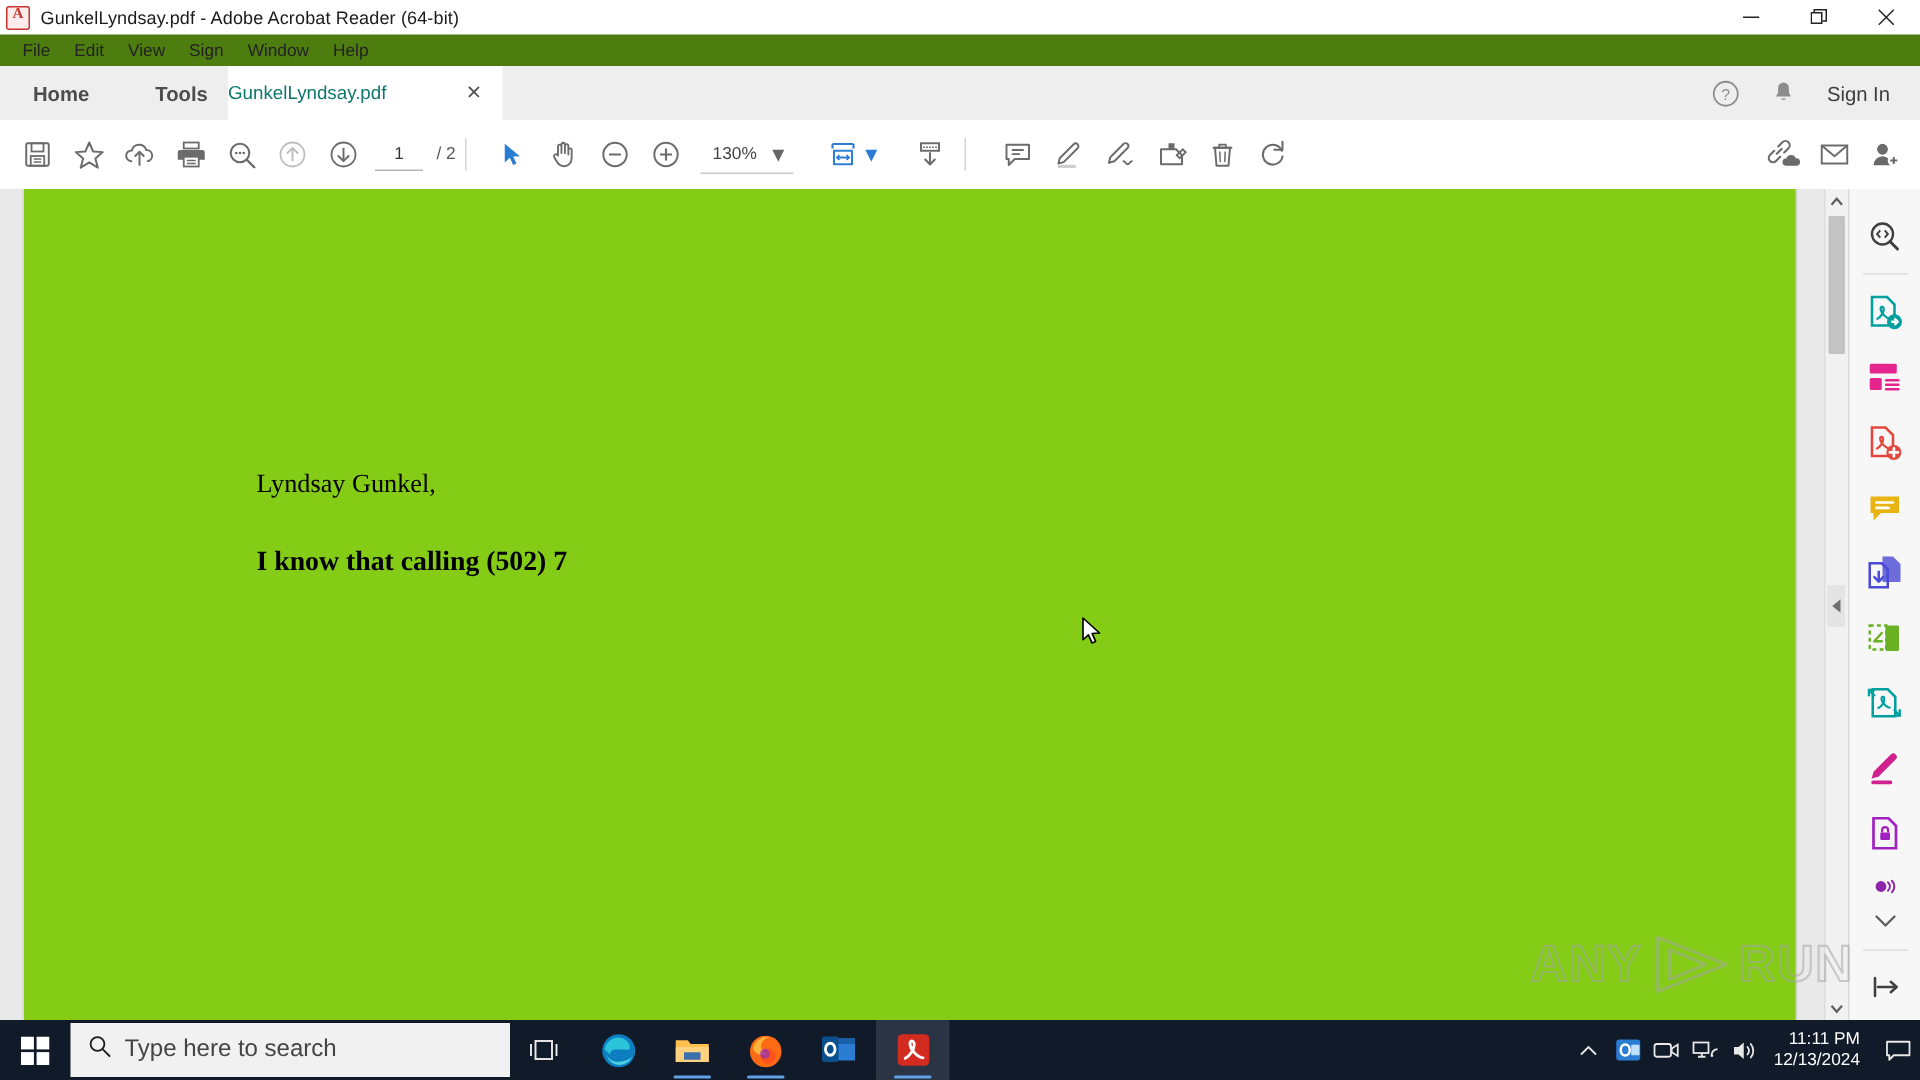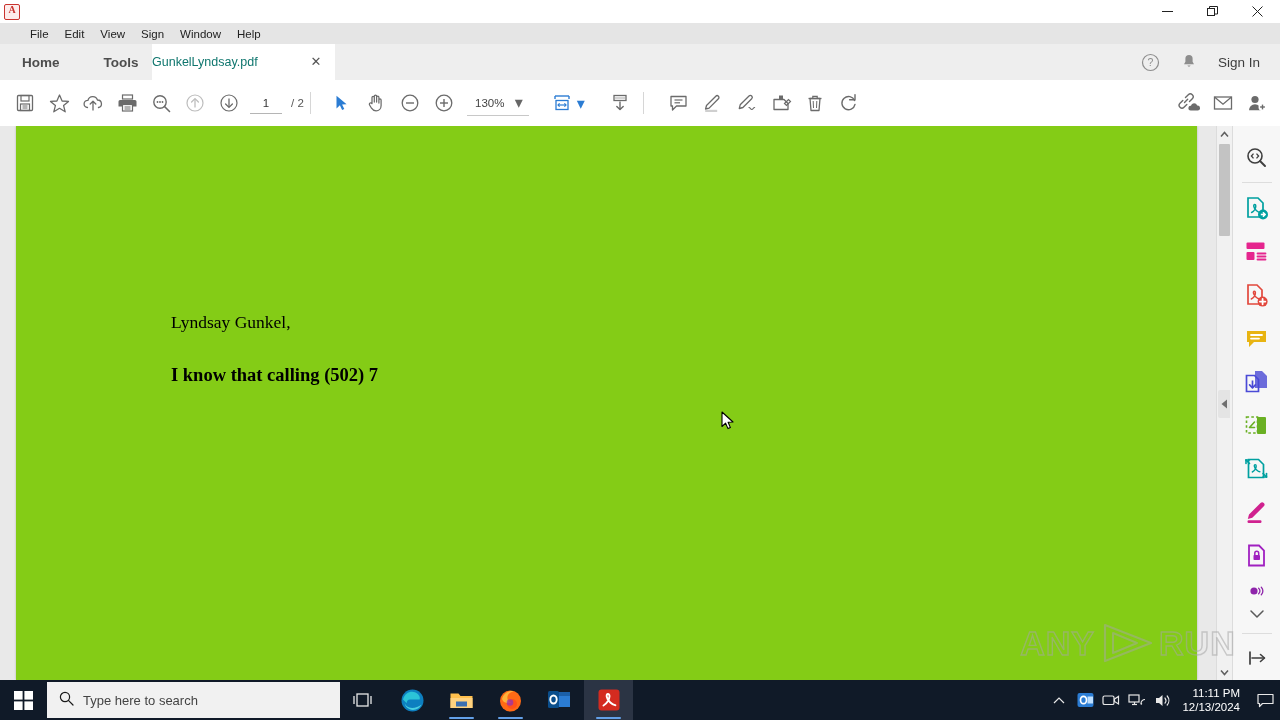--- a/index.html
+++ b/index.html
@@ -15,21 +15,21 @@
   .titlebar{position:absolute;left:0;top:0;width:1280px;height:23px;background:#ffffff;}
   .title-left{position:absolute;left:4px;top:0;height:23px;display:flex;align-items:center;gap:7px;}
   .acro-ico{width:14px;height:14px;border:1px solid #c9332e;border-radius:2px;background:#fdeceb;position:relative;}
   .acro-ico::after{content:"A";position:absolute;left:0;top:-1px;width:14px;text-align:center;font-size:10px;font-weight:bold;color:#c9332e;font-family:"Liberation Serif",serif;}
   .title-txt{font-size:12px;color:#1a1a1a;letter-spacing:.1px;}
   .wbtns{position:absolute;right:0;top:0;height:23px;display:flex;}
   .wbtn{width:45px;height:23px;display:flex;align-items:center;justify-content:center;color:#222;}
   .wbtn svg{display:block;}
 
   
-  .menubar{position:absolute;left:0;top:23px;width:1280px;height:21px;background:#e5e5e5;display:flex;align-items:center;padding-left:22px;box-sizing:border-box;}
+  .menubar{position:absolute;left:0;top:23px;width:1280px;height:21px;background:#4d7c0f;display:flex;align-items:center;padding-left:7px;box-sizing:border-box;}
   .menu-item{font-size:11.5px;color:#222;padding:2px 8px;cursor:default;}
 
   
   .tabbar{position:absolute;left:0;top:44px;width:1280px;height:36px;background:#eeeeee;border-bottom:1px solid #d2d2d2;}
   .tb-left{position:absolute;left:0;top:0;height:36px;display:flex;align-items:stretch;}
   .tb-btn{display:flex;align-items:center;padding:0 22px;font-size:13.5px;color:#4d4d4d;background:#eeeeee;font-weight:bold;}
   .doc-tab{position:absolute;left:152px;top:0;width:183px;height:36px;background:#fff;display:flex;align-items:center;box-sizing:border-box;}
   .doc-tab .label{font-size:12.5px;color:#0f766e;}
   .doc-tab .close{position:absolute;right:12px;top:11px;width:14px;height:14px;font-size:13px;line-height:13px;color:#555;text-align:center;}
   .tb-right{position:absolute;right:8px;top:0;height:36px;display:flex;align-items:center;gap:4px;}
@@ -80,40 +80,41 @@
   .wm-txt{font-size:34px;font-weight:bold;letter-spacing:1px;color:transparent;-webkit-text-stroke:1.4px rgba(165,165,165,.55);font-family:"Liberation Sans",sans-serif;text-align:right;}
 
   
   .cursor{position:absolute;left:721px;top:411px;width:14px;height:20px;pointer-events:none;}
 
   
   .taskbar{position:absolute;left:0;top:680px;width:1280px;height:40px;background:#101a28;}
   .start{position:absolute;left:0;top:0;width:47px;height:40px;display:flex;align-items:center;justify-content:center;}
   .search{position:absolute;left:47px;top:2px;width:293px;height:36px;background:#f1f1f1;display:flex;align-items:center;}
   .search .mg{margin:0 9px 0 12px;color:#111;}
-  .search .ph{font-size:13px;color:#444;}
+  .search .ph{font-size:16px;color:#444;}
   .tv{position:absolute;left:342px;top:0;width:40px;height:40px;display:flex;align-items:center;justify-content:center;}
   .tapps{position:absolute;left:388px;top:0;height:40px;display:flex;align-items:center;}
   .tapp{width:49px;height:40px;display:flex;align-items:center;justify-content:center;position:relative;}
   .tapp.active{background:#2b3444;}
   .tapp .ul{position:absolute;left:12px;bottom:1px;width:25px;height:2px;background:#63a0e8;border-radius:1px;}
   .tray{position:absolute;right:0;top:0;height:40px;display:flex;align-items:center;}
   .tray-ico{width:26px;height:40px;display:flex;align-items:center;justify-content:center;color:#e8e8e8;}
   .clock{height:40px;display:flex;flex-direction:column;justify-content:center;align-items:flex-end;padding:0 10px 0 6px;color:#fff;}
   .clock div{font-size:11.5px;line-height:14px;}
   .notif{width:30px;height:40px;display:flex;align-items:center;justify-content:center;color:#e8e8e8;}
 </style>
 </head>
 <body>
 
 <div class="app">
 
   <div class="titlebar">
     <div class="title-left">
       <div class="acro-ico"></div>
+      <span class="title-txt">GunkelLyndsay.pdf - Adobe Acrobat Reader (64-bit)</span>
     </div>
     <div class="wbtns">
       <div class="wbtn">
         <svg width="11" height="11" viewBox="0 0 11 11">
             <line x1="0" y1="5.5" x2="11" y2="5.5" stroke="currentColor" stroke-width="1"></line>
           </svg>
       </div>
       <div class="wbtn">
         <svg width="11" height="11" viewBox="0 0 11 11">
             <rect x="0.5" y="2.5" width="7" height="7" fill="none" stroke="currentColor" stroke-width="1"></rect>

